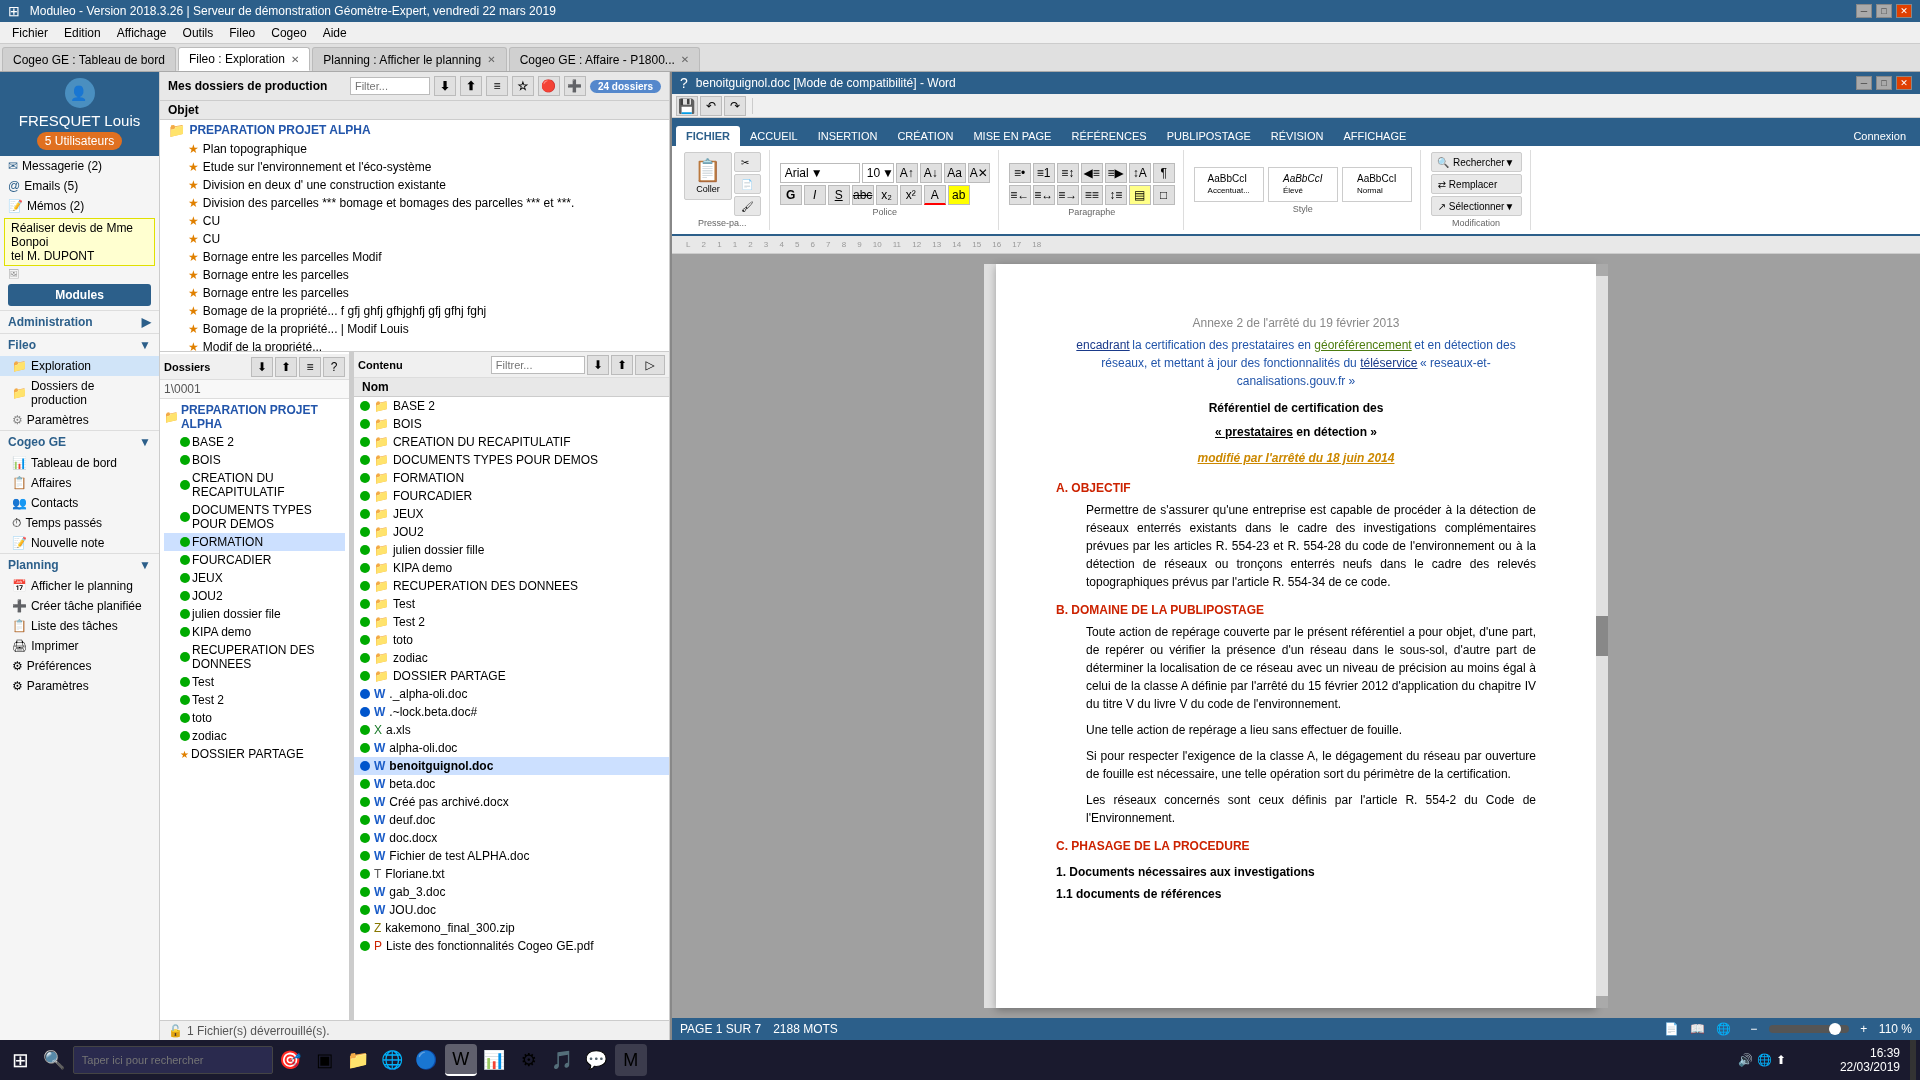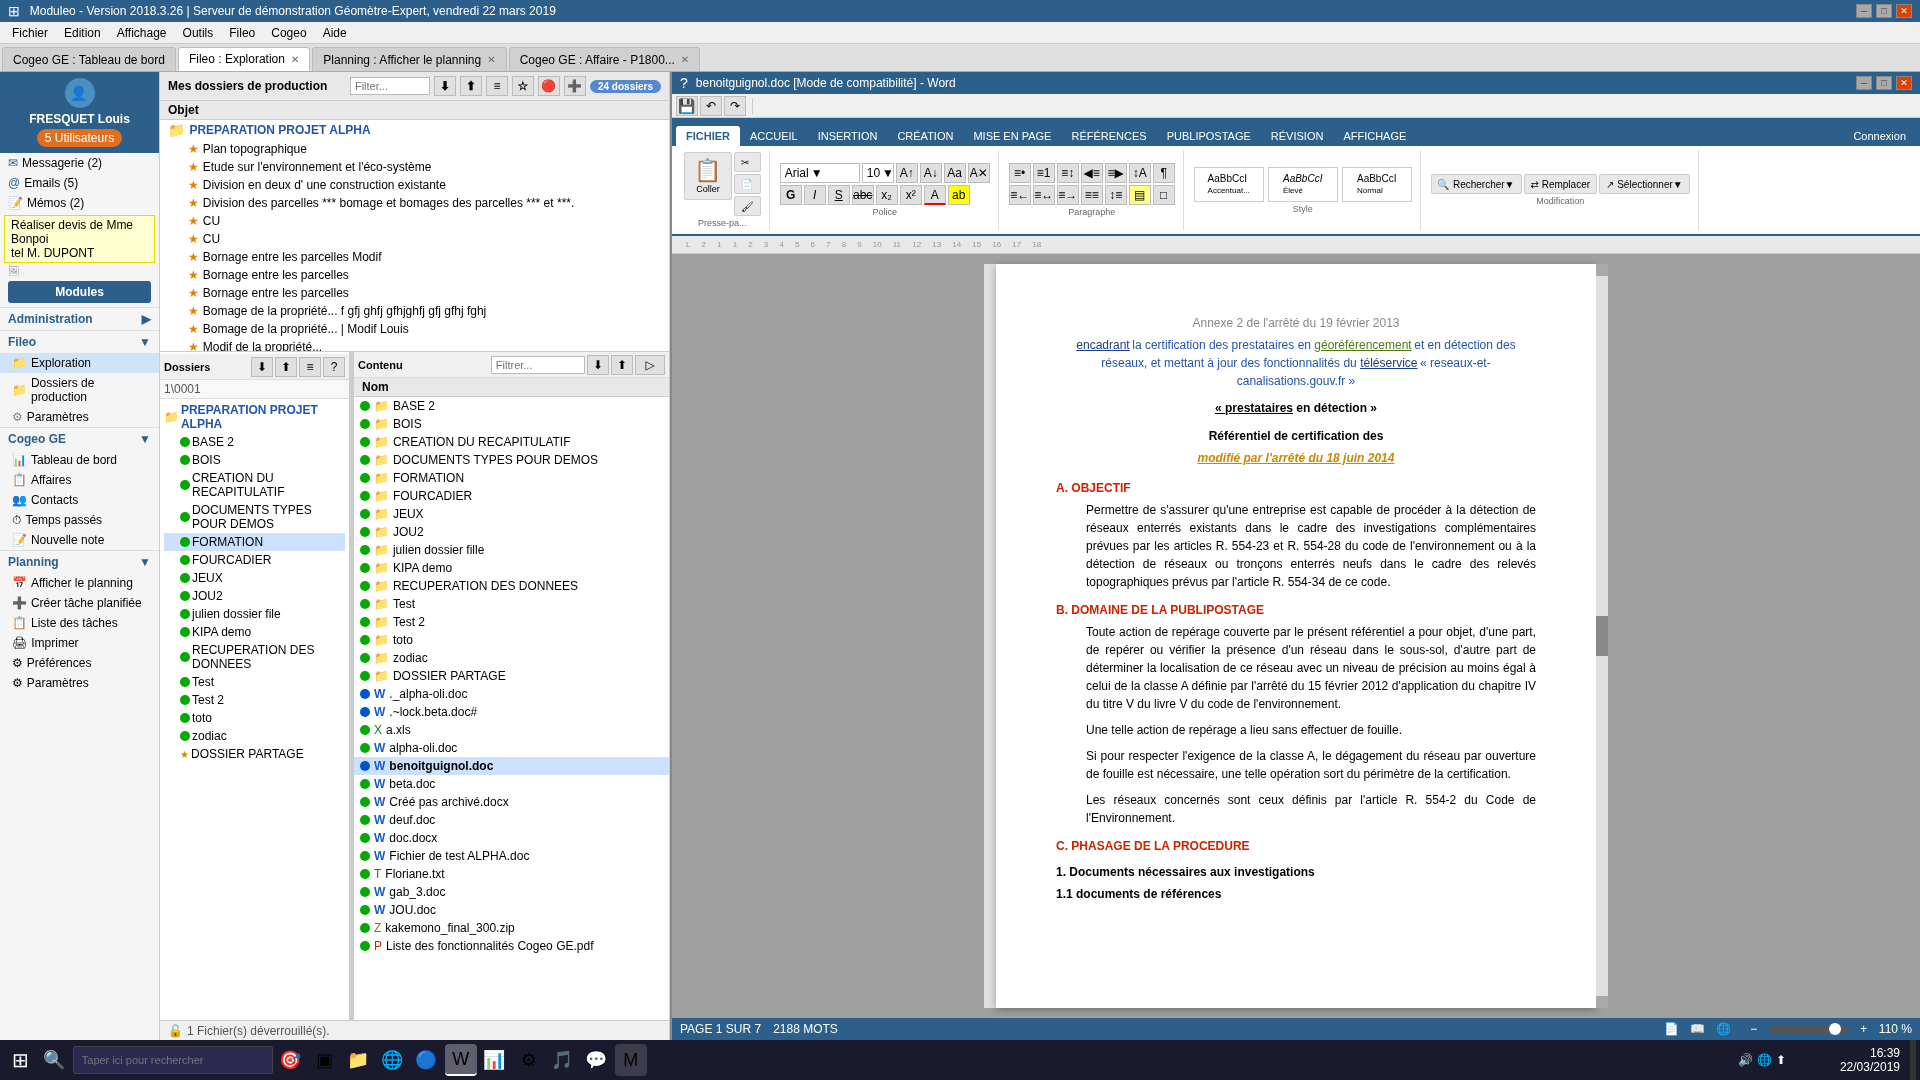--- a/index.html
+++ b/index.html
@@ -148,21 +148,21 @@
   </div>
 
   <div class="main-content" style="flex:1; overflow:hidden;">
 
     <div class="left-sidebar">
 
       <div class="sidebar-user">
         <div style="display:flex; align-items:center; gap:4px; justify-content:center; margin-bottom:4px;">
           <div style="width:30px;height:30px;background:#4a8fc0;border-radius:50%;display:flex;align-items:center;justify-content:center;color:white;font-size:14px;">👤</div>
         </div>
-        <div style="font-size:12px;font-weight:bold;">FRESQUET Louis</div>
+        <div style="font-size:15px;font-weight:normal;">FRESQUET Louis</div>
         <div style="background:#e07020;border-radius:10px;padding:2px 8px;display:inline-block;margin-top:3px;cursor:pointer;">5 Utilisateurs</div>
       </div>
 
       <div class="sidebar-msg-item">
         <span style="color:#2c5f8a;">✉</span>
         <span>Messagerie (2)</span>
       </div>
       <div class="sidebar-msg-item">
         <span style="color:#2c5f8a;">@</span>
         <span>Emails (5)</span>
@@ -733,21 +733,21 @@
               <span style="font-size:10px;font-style:italic;">AaBbCcI<br><span style="font-size:8px;font-style:normal;">Élevé</span></span>
             </div>
             <div class="ribbon-style-box">
               <span style="font-size:10px;">AaBbCcI<br><span style="font-size:8px;">Normal</span></span>
             </div>
           </div>
           <span class="ribbon-group-label">Style</span>
         </div>
 
         <div class="ribbon-group">
-          <div style="display:flex;flex-direction:row;gap:2px;text-align:center;">
+          <div style="display:flex;flex-direction:column;gap:2px;text-align:center;">
             <div class="ribbon-btn-small">🔍 Rechercher▼</div>
             <div class="ribbon-btn-small">⇄ Remplacer</div>
             <div class="ribbon-btn-small">↗ Sélectionner▼</div>
           </div>
           <span class="ribbon-group-label">Modification</span>
         </div>
       </div>
 
       <div class="ruler">
         <span style="font-size:8px;color:#999;padding:0 10px;">L&nbsp;&nbsp;&nbsp;&nbsp;&nbsp;2&nbsp;&nbsp;&nbsp;&nbsp;&nbsp;1&nbsp;&nbsp;&nbsp;&nbsp;&nbsp;1&nbsp;&nbsp;&nbsp;&nbsp;&nbsp;2&nbsp;&nbsp;&nbsp;&nbsp;&nbsp;3&nbsp;&nbsp;&nbsp;&nbsp;&nbsp;4&nbsp;&nbsp;&nbsp;&nbsp;&nbsp;5&nbsp;&nbsp;&nbsp;&nbsp;&nbsp;6&nbsp;&nbsp;&nbsp;&nbsp;&nbsp;7&nbsp;&nbsp;&nbsp;&nbsp;&nbsp;8&nbsp;&nbsp;&nbsp;&nbsp;&nbsp;9&nbsp;&nbsp;&nbsp;&nbsp;&nbsp;10&nbsp;&nbsp;&nbsp;&nbsp;&nbsp;11&nbsp;&nbsp;&nbsp;&nbsp;&nbsp;12&nbsp;&nbsp;&nbsp;&nbsp;&nbsp;13&nbsp;&nbsp;&nbsp;&nbsp;&nbsp;14&nbsp;&nbsp;&nbsp;&nbsp;&nbsp;15&nbsp;&nbsp;&nbsp;&nbsp;&nbsp;16&nbsp;&nbsp;&nbsp;&nbsp;&nbsp;17&nbsp;&nbsp;&nbsp;&nbsp;&nbsp;18</span>
@@ -762,25 +762,25 @@
             <span>Annexe 2 de l'arrêté du 19 février 2013</span>
           </div>
           <div class="doc-center" style="font-size:9px;color:#2255aa;margin-bottom:8px;">
             <span style="color:#1a3a8a;text-decoration:underline;">encadrant</span>
             <span> la certification des prestataires en </span>
             <span style="color:#4d7c0f;text-decoration:underline;">géoréférencement</span>
             <span> et en détection des réseaux, et mettant à jour des fonctionnalités du </span>
             <span style="color:#1a3a8a;text-decoration:underline;">téléservice</span>
             <span> « reseaux-et-canalisations.gouv.fr »</span>
           </div>
+          <div class="doc-center doc-bold" style="font-size:13px;margin-bottom:4px;">
+            <span>Référentiel de certification des</span>
+          </div>
           <div class="doc-center doc-bold" style="font-size:13px;margin-bottom:8px;">
             <span style="text-decoration:underline;">« </span><span style="text-decoration:underline;">prestataires</span><span> en détection »</span>
-          </div>
-          <div class="doc-center doc-bold" style="font-size:13px;margin-bottom:4px;">
-            <span>Référentiel de certification des</span>
           </div>
           <div class="doc-center doc-yellow-bold" style="font-size:12px;margin-bottom:12px;">
             <span>modifié par l'arrêté du 18 juin 2014</span>
           </div>
 
           <div class="doc-heading-red">
             <span>A.  OBJECTIF</span>
           </div>
           <div class="doc-para doc-indent">
             <span>Permettre de s'assurer qu'une entreprise est capable de procéder à la détection de réseaux enterrés existants dans le cadre des investigations complémentaires prévues par les articles R. 554-23 et R. 554-28 du code de l'environnement ou à la détection de réseaux ou tronçons enterrés neufs dans le cadre des relevés topographiques prévus par l'article R. 554-34 de ce code.</span>

